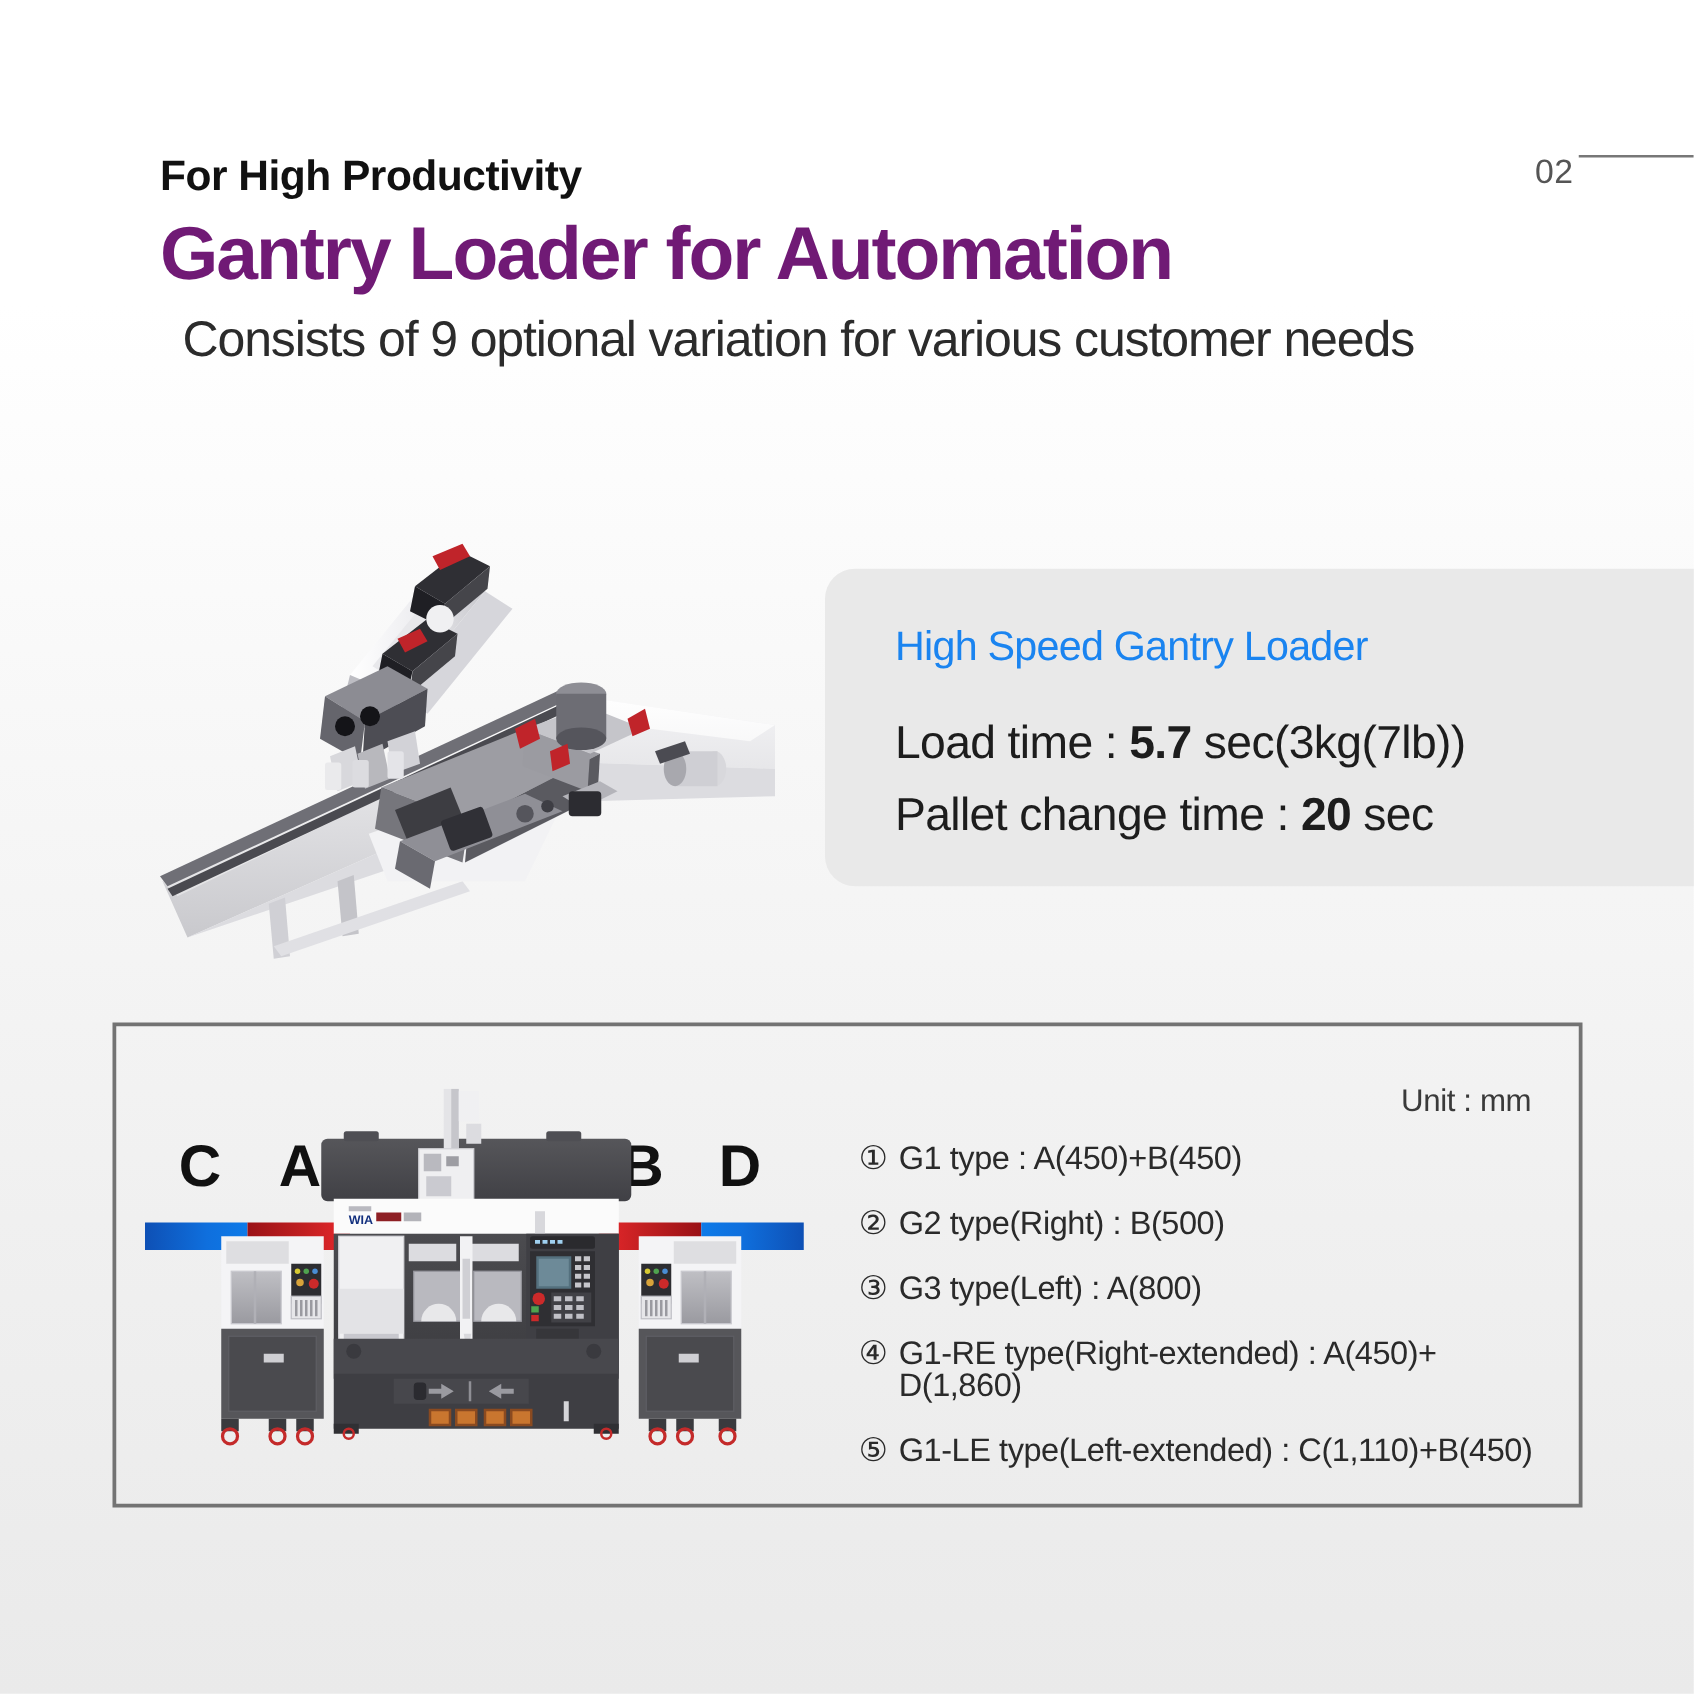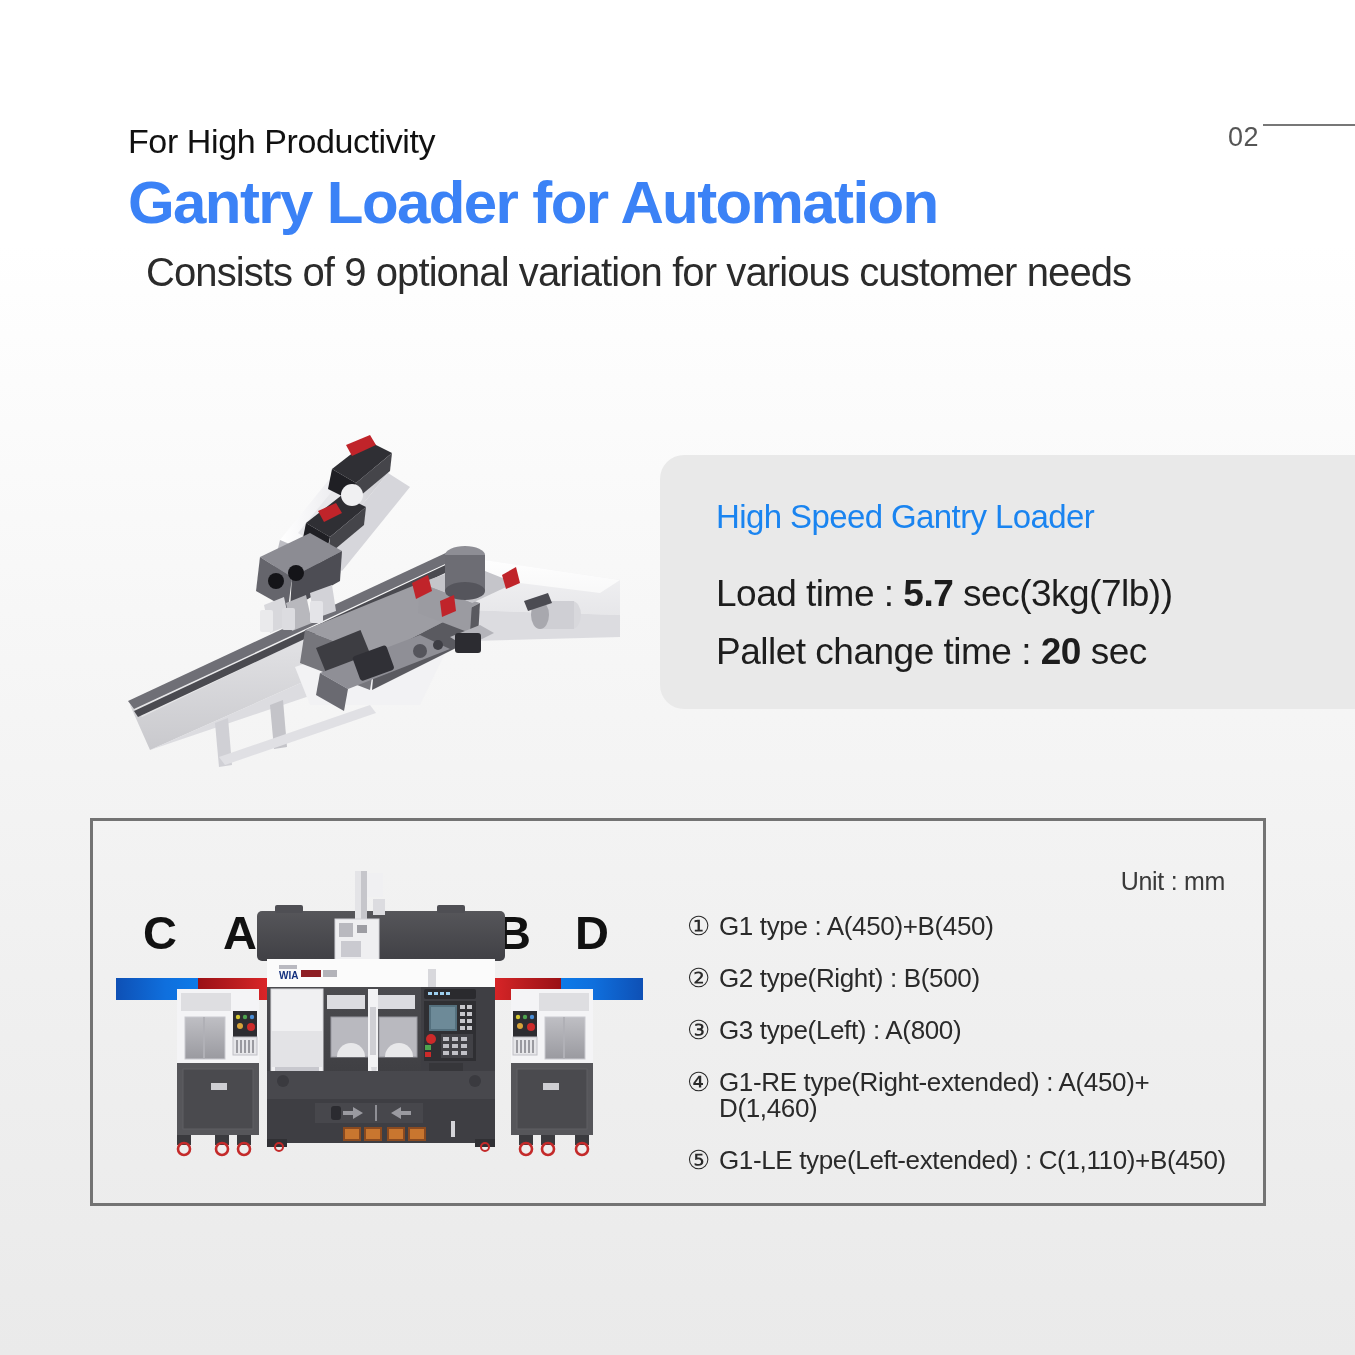--- a/index.html
+++ b/index.html
@@ -42,30 +42,30 @@
 
   
   .header {
     position: absolute;
     left: 128px;
     top: 122px;
     width: 1140px;
   }
   .eyebrow {
     font-size: 34px;
-    font-weight: normal;
+    font-weight: bold;
     color: #111;
     letter-spacing: -0.4px;
     line-height: 1.15;
     margin: 0;
   }
   .title {
     font-size: 60px;
     font-weight: bold;
-    color: #3b82f6;
+    color: #701a75;
     letter-spacing: -1.6px;
     line-height: 1.12;
     margin: 8px 0 0 0;
   }
   .subtitle {
     font-size: 40px;
     font-weight: 400;
     color: #2b2b2b;
     letter-spacing: -0.9px;
     line-height: 1.2;
@@ -562,21 +562,21 @@
     <li>
       <span class="circ-num">②</span>
       <span>G2 type(Right) : B(500)</span>
     </li>
     <li>
       <span class="circ-num">③</span>
       <span>G3 type(Left) : A(800)</span>
     </li>
     <li>
       <span class="circ-num">④</span>
-      <span>G1-RE type(Right-extended) : A(450)+ D(1,460)</span>
+      <span>G1-RE type(Right-extended) : A(450)+ D(1,860)</span>
     </li>
     <li>
       <span class="circ-num">⑤</span>
       <span>G1-LE type(Left-extended) : C(1,110)+B(450)</span>
     </li>
   </ul>
 
 </div>
 
 </body></html>

